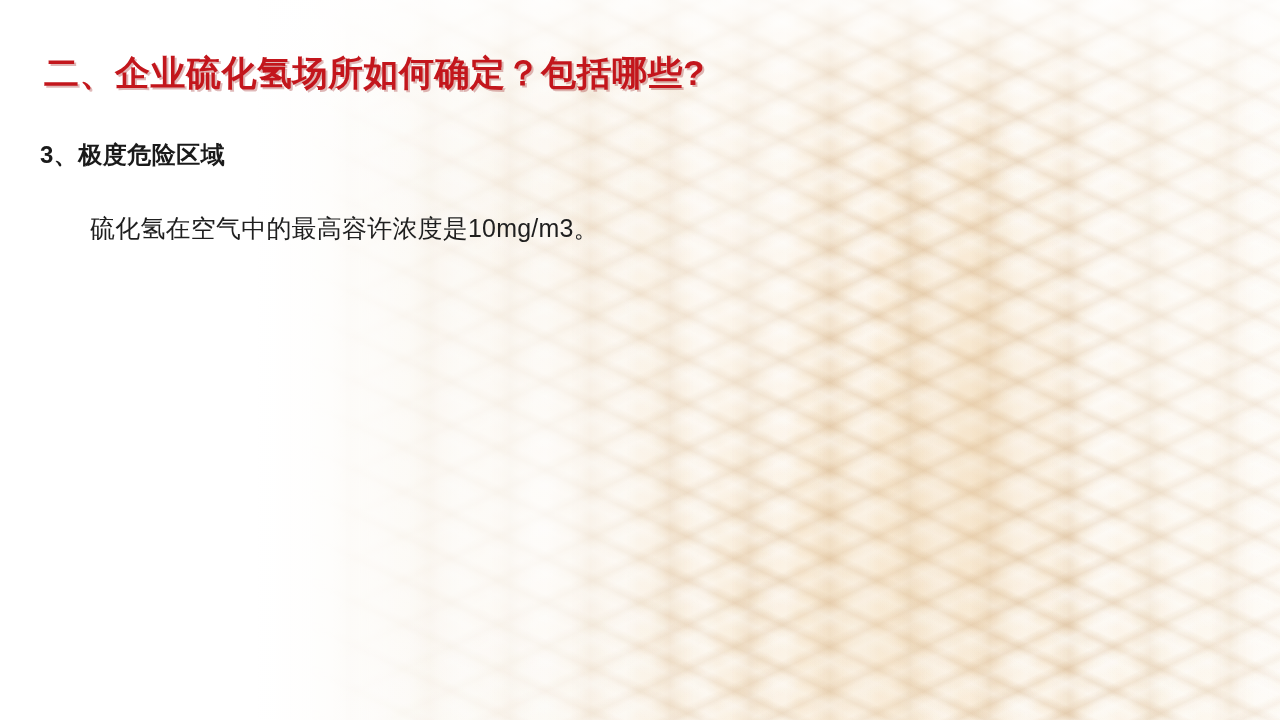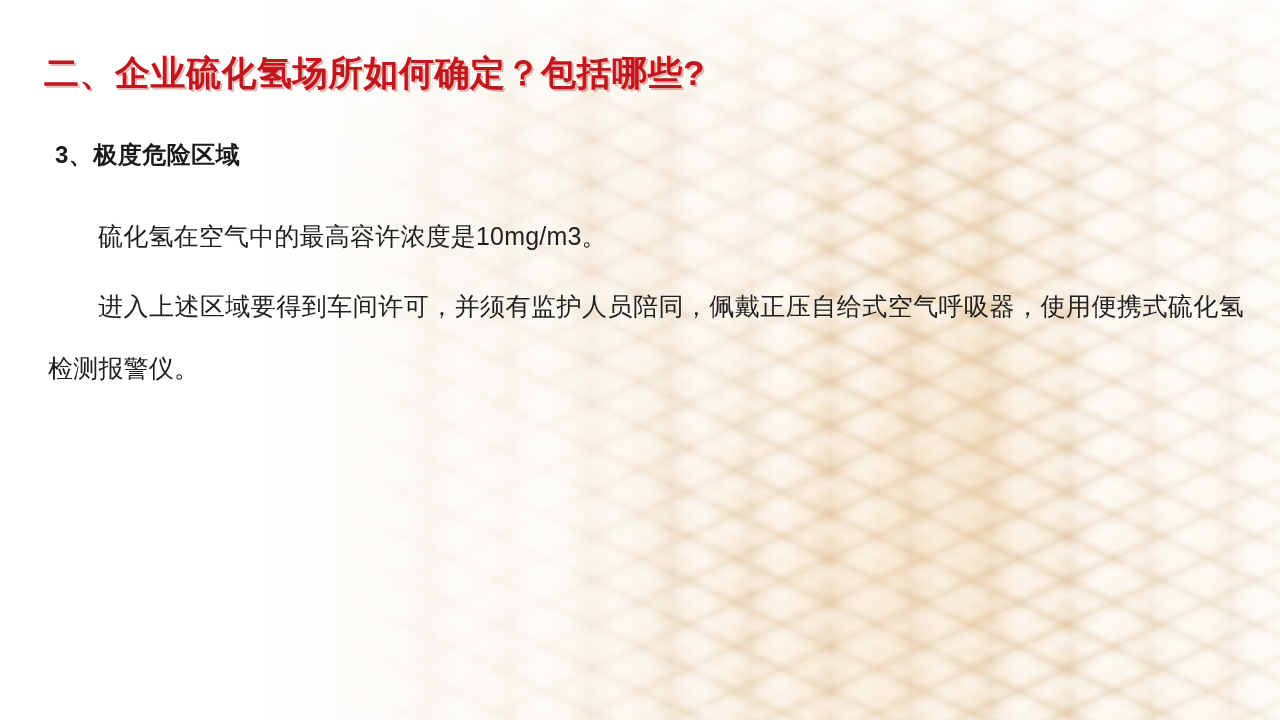--- a/index.html
+++ b/index.html
@@ -134,42 +134,42 @@
     font-weight: bold;
     color: #C3161C;
     letter-spacing: 0.5px;
     line-height: 1.1;
     white-space: nowrap;
     text-shadow: 2px 2px 0 rgba(150,20,20,0.30);
   }
 
   .sub-heading {
     position: absolute;
-    left: 55px;
+    left: 40px;
     top: 139px;
     font-size: 24px;
     font-weight: bold;
     color: #1a1a1a;
     letter-spacing: 0.5px;
     white-space: nowrap;
   }
 
   .body-block {
     position: absolute;
     left: 40px;
     top: 197px;
     width: 1212px;
     font-size: 25px;
     color: #1f1f1f;
     line-height: 62px;
     letter-spacing: 0.2px;
   }
 
   .para {
-    margin: 8px;
+    margin: 0;
     text-indent: 2em;
     text-align: justify;
     text-justify: inter-ideograph;
   }
 
   .para.p2 { margin-top: 0; }
 
   .em-bold {
     font-weight: bold;
     color: #111111;
@@ -193,18 +193,17 @@
 
     <div class="slide-title">二、企业硫化氢场所如何确定？包括哪些?</div>
 
     <div class="sub-heading">3、极度危险区域</div>
 
     <div class="body-block">
 
       <p class="para p1">硫化氢在空气中的最高容许浓度是10mg/m3。</p>
 
 
-      <p class="para p3">进入上述区域要得到车间许可，并须有监护人员陪同，佩戴正压自给式空气呼吸器，使用便携式硫化氢检测报警仪。</p>
 
     </div>
 
   </div>
 </div>
 
 </body></html>

